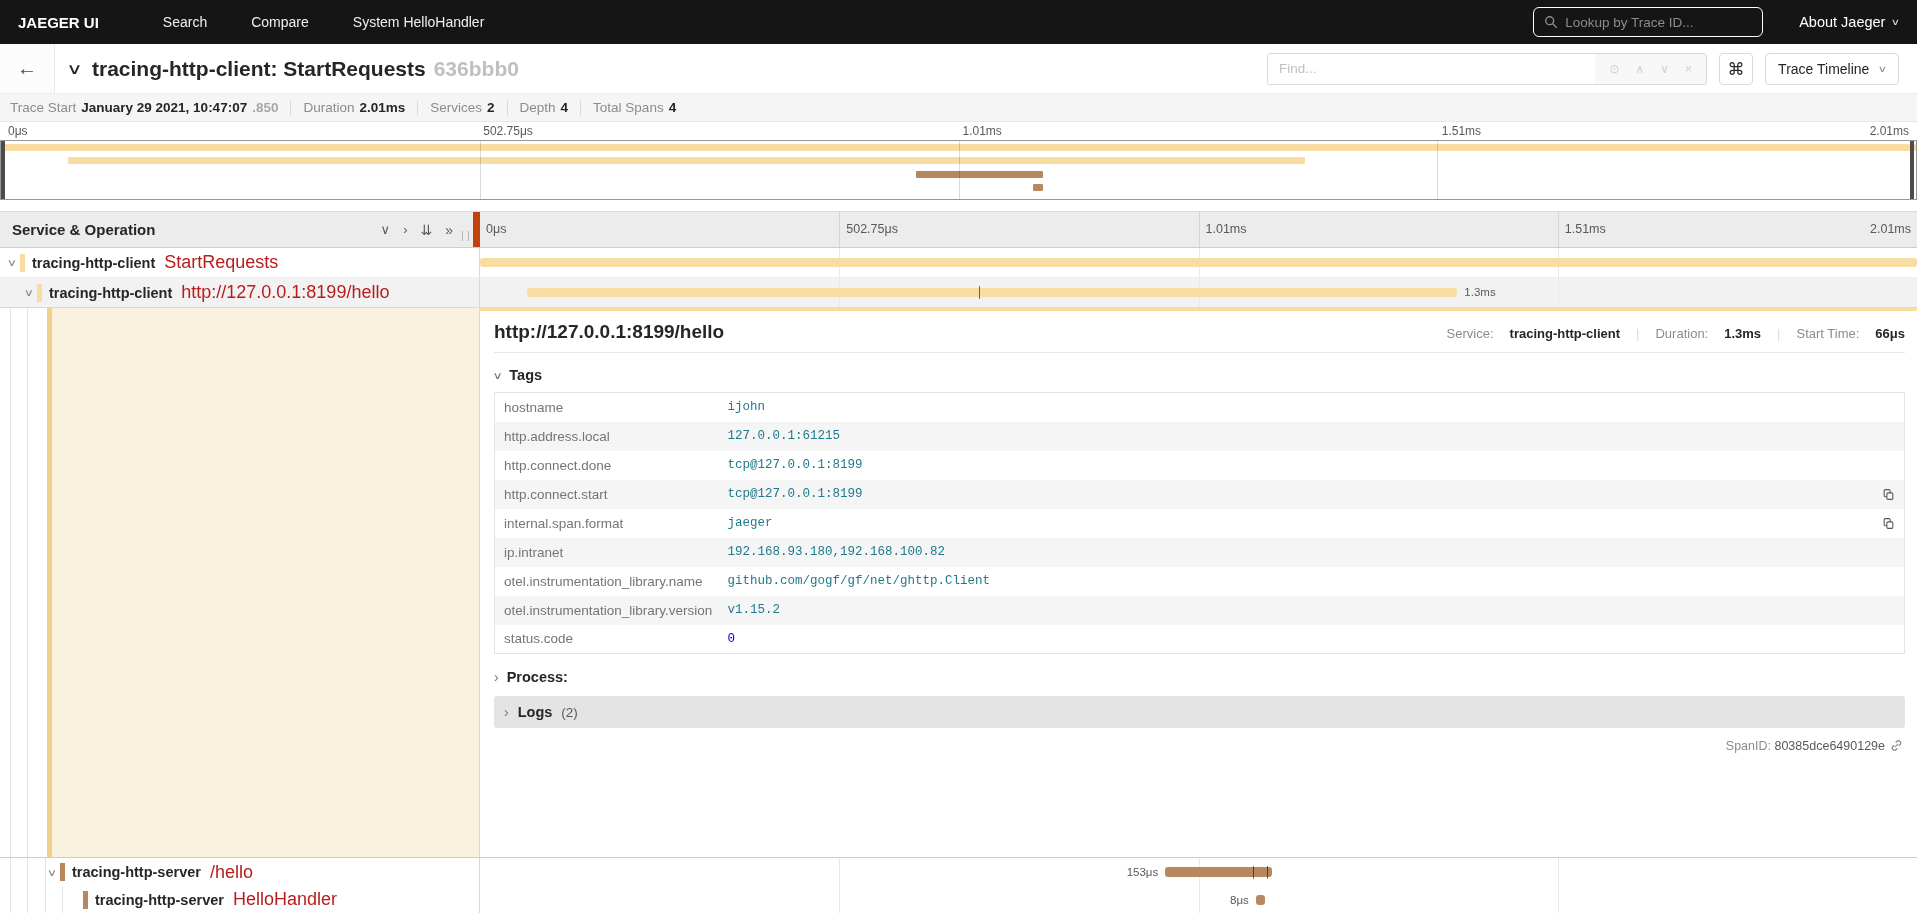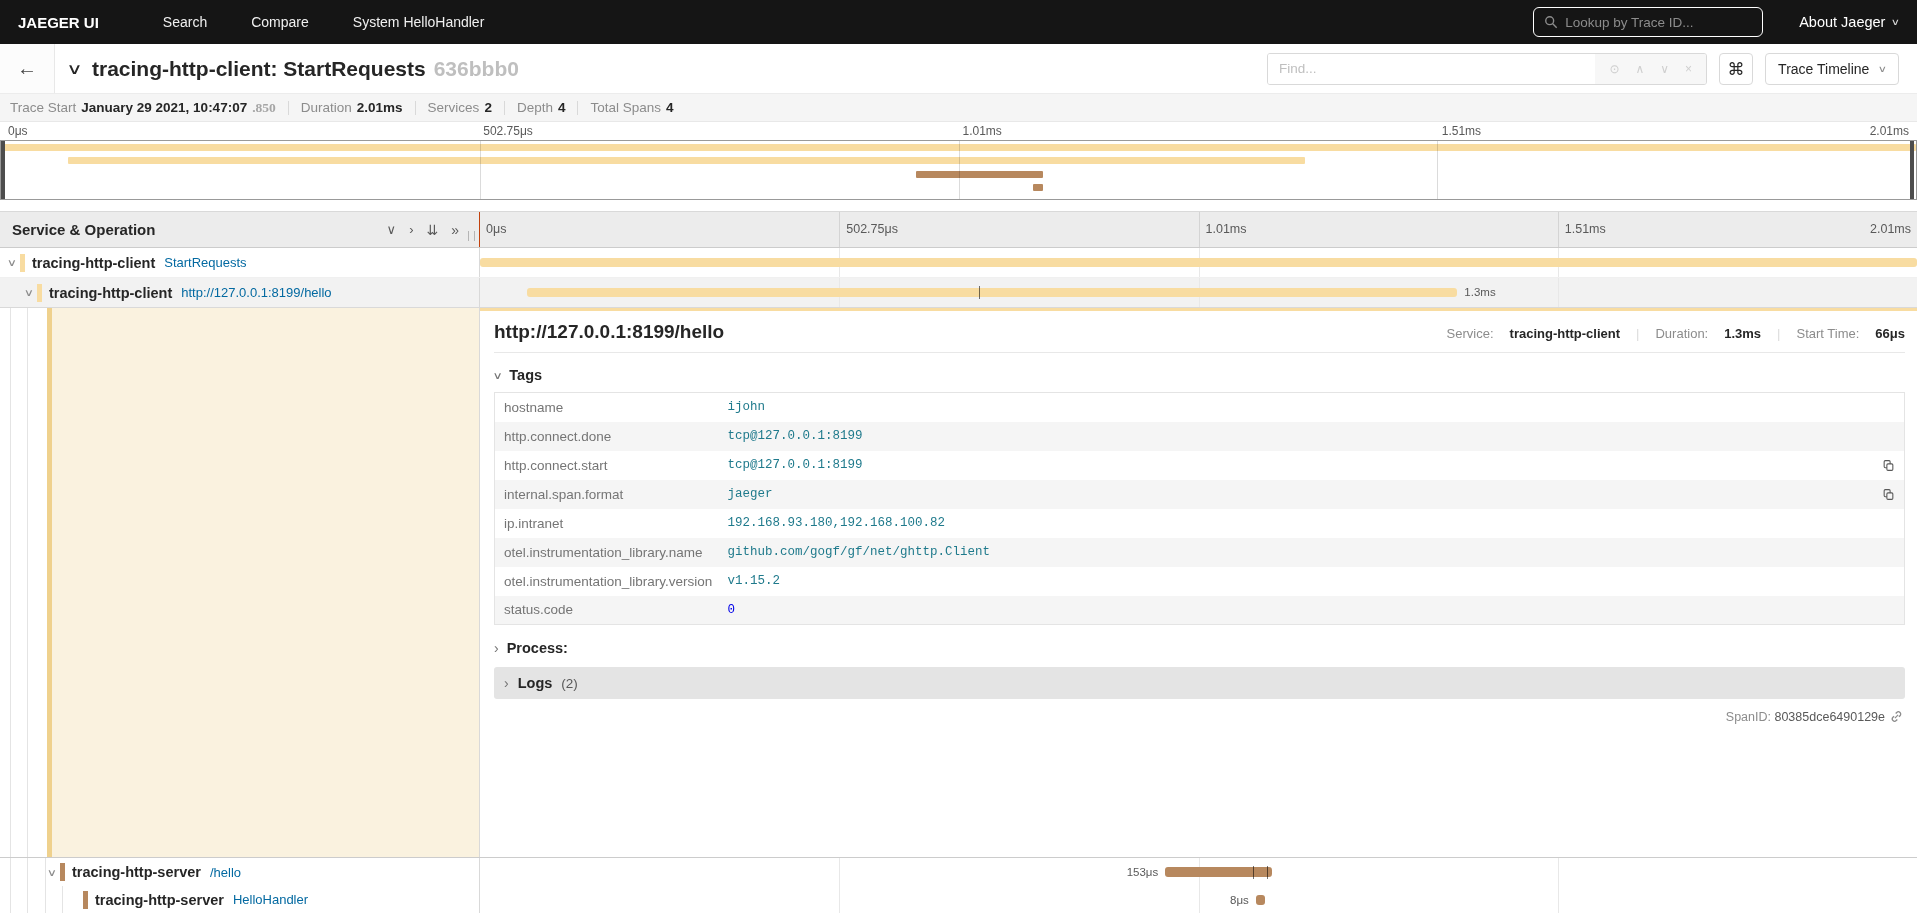--- a/index.html
+++ b/index.html
@@ -41,41 +41,41 @@
     font-size:17px; color:#262626; cursor:pointer; font-family:"DejaVu Sans", sans-serif; }
   .view-select { height:32px; border:1px solid #d9d9d9; border-radius:4px; background:#fff;
     display:flex; align-items:center; gap:10px; padding:0 12px; font-size:14px; cursor:pointer; }
   .view-select .chev { font-size:9px; color:#8c8c8c; transform:scaleX(1.4); }
 
   
   .summary-bar { height:28px; background:#f5f5f5; border-bottom:1px solid #e8e8e8;
     display:flex; align-items:center; font-size:13.5px; color:#8c8c8c; padding-left:10px; }
   .sum-item { display:flex; align-items:center; }
   .sum-item b { color:#262626; margin-left:5px; }
-  .sum-item .dim { color:#a6a6a6; font-weight:bold;font-family:Liberation Serif, serif; }
+  .sum-item .dim { color:#a6a6a6; font-weight:bold; }
   .sum-sep { width:1px; height:14px; background:#d9d9d9; margin:0 12px; }
 
   
   .minimap { height:84px; position:relative; background:#fff; }
   .mm-labels { height:18px; position:relative; font-size:12px; color:#595959; }
   .mm-labels span { position:absolute; top:2px; }
   .mm-canvas { height:60px; position:relative; border:1px solid #999; background:#fff; }
   .mm-grid { position:absolute; top:0; bottom:0; width:1px; background:rgba(0,0,0,0.14); z-index:3; }
   .mm-bar { position:absolute; height:7px; border-radius:1px; z-index:2; }
   .mm-b1 { top:3px; } .mm-b2 { top:16px; } .mm-b3 { top:30px; } .mm-b4 { top:43px; min-width:8px; }
   .scrub { position:absolute; top:0; bottom:0; width:4px; background:#4d4d4d; z-index:4; cursor:col-resize; }
   .scrub.left { left:0; } .scrub.right { right:2px; }
 
   .mini-gap { height:5px; }
 
   
   .grid-header { height:37px; display:flex; background:#ececec;
     border-top:1px solid #d9d9d9; border-bottom:1px solid #cccccc; }
   .gh-name { width:480px; flex:none; display:flex; align-items:center; padding:0 0 0 12px;
-    border-right:1px solid #c2410c; position:relative; }
+    border-right:7px solid #c2410c; position:relative; }
   .gh-title { font-size:15px; font-weight:bold; color:#262626; }
   .gh-icons { margin-left:auto; display:flex; gap:13px; padding-right:20px; color:#595959; font-size:13px; }
   .gh-icons span { cursor:pointer; }
   .gh-icons .dbl { font-size:14px; }
   .grip { position:absolute; right:4px; bottom:6px; width:7px; height:10px;
     border-left:1px solid #b5b5b5; border-right:1px solid #b5b5b5; cursor:col-resize; }
   .gh-ruler { flex:1; display:flex; position:relative; font-size:12.5px; color:#595959; }
   .gh-cell { width:25%; border-left:1px solid #d4d4d4; padding:10px 0 0 6px; }
   .gh-cell:first-child { border-left:none; }
   .gh-last { position:absolute; right:6px; top:10px; }
@@ -84,21 +84,21 @@
   .span-row { display:flex; position:relative; }
   .name-cell { width:480px; flex:none; position:relative; display:flex; align-items:center;
     border-right:1px solid #d9d9d9; overflow:hidden; white-space:nowrap; }
   .tl-cell { flex:1; position:relative; }
   .tl-grid { position:absolute; top:0; bottom:0; width:1px; background:#e8e8e8; }
   .g25 { left:25%; } .g50 { left:50%; } .g75 { left:75%; }
   .row-chev { font-size:10px; color:#8c8c8c; width:16px; text-align:center; flex:none;
     transform:scaleX(1.4); cursor:pointer; }
   .stripe { width:5px; height:18px; flex:none; margin-right:7px; }
   .svc { font-size:14.5px; font-weight:bold; color:#262626; cursor:pointer; }
-  .op { font-size:13px; color:#0369a1; margin-left:9px; cursor:pointer; }
+  .op { font-size:18px; color:#b91c1c; margin-left:9px; cursor:pointer; }
   .span-bar { position:absolute; height:9px; top:10px; border-radius:3px; min-width:4px; cursor:pointer; }
   .log-marker { position:absolute; width:1px; height:13px; top:8px; background:rgba(0,0,0,0.55); }
   .bar-label { position:absolute; top:8px; font-size:11.5px; color:#595959; white-space:nowrap; }
 
   .r1 { height:30px; background:#fff; border-bottom:1px solid #f0f0f0; }
   .r2 { height:30px; background:#f2f2f2; border-bottom:1px solid #d9d9d9; }
   .r2 .name-cell { padding-left:21px; }
   .r3 { height:28px; background:#fff; }
   .r3 .name-cell { padding-left:44px; }
   .r3 .span-bar, .r4 .span-bar { height:10px; top:9px; }
@@ -320,20 +320,25 @@
     </div>
 
     <table class="tags-table">
       <tbody>
           <tr>
             <td class="tag-key">hostname</td>
             <td class="tag-val">ijohn</td>
             <td class="tag-icon"></td>
           </tr>
       <tr>
+            <td class="tag-key">http.address.local</td>
+            <td class="tag-val">127.0.0.1:61215</td>
+            <td class="tag-icon"></td>
+          </tr>
+      <tr>
             <td class="tag-key">http.connect.done</td>
             <td class="tag-val">tcp@127.0.0.1:8199</td>
             <td class="tag-icon"></td>
           </tr>
       <tr>
             <td class="tag-key">http.connect.start</td>
             <td class="tag-val">tcp@127.0.0.1:8199</td>
         <td class="tag-icon"><svg width="13" height="13" viewBox="0 0 24 24" fill="none" stroke="#595959" stroke-width="2">
                 <rect x="9" y="9" width="11" height="12" rx="2"></rect>
                 <path d="M15 9V5a2 2 0 0 0-2-2H6a2 2 0 0 0-2 2v9a2 2 0 0 0 2 2h3"></path>

